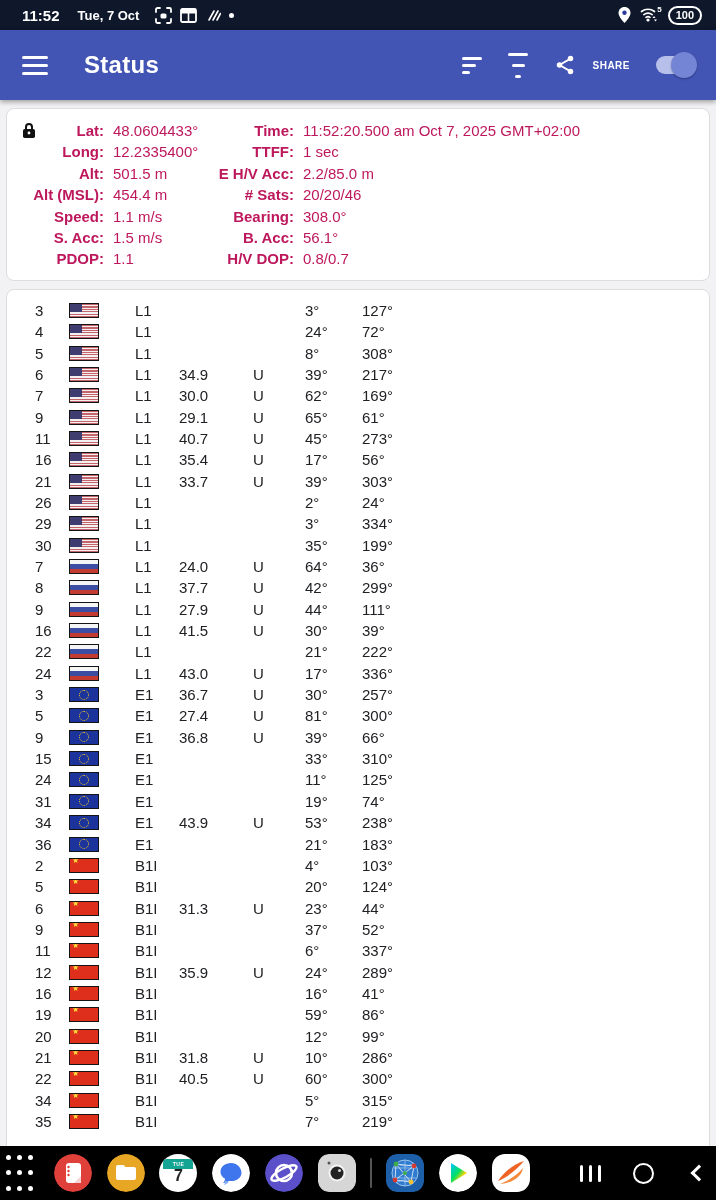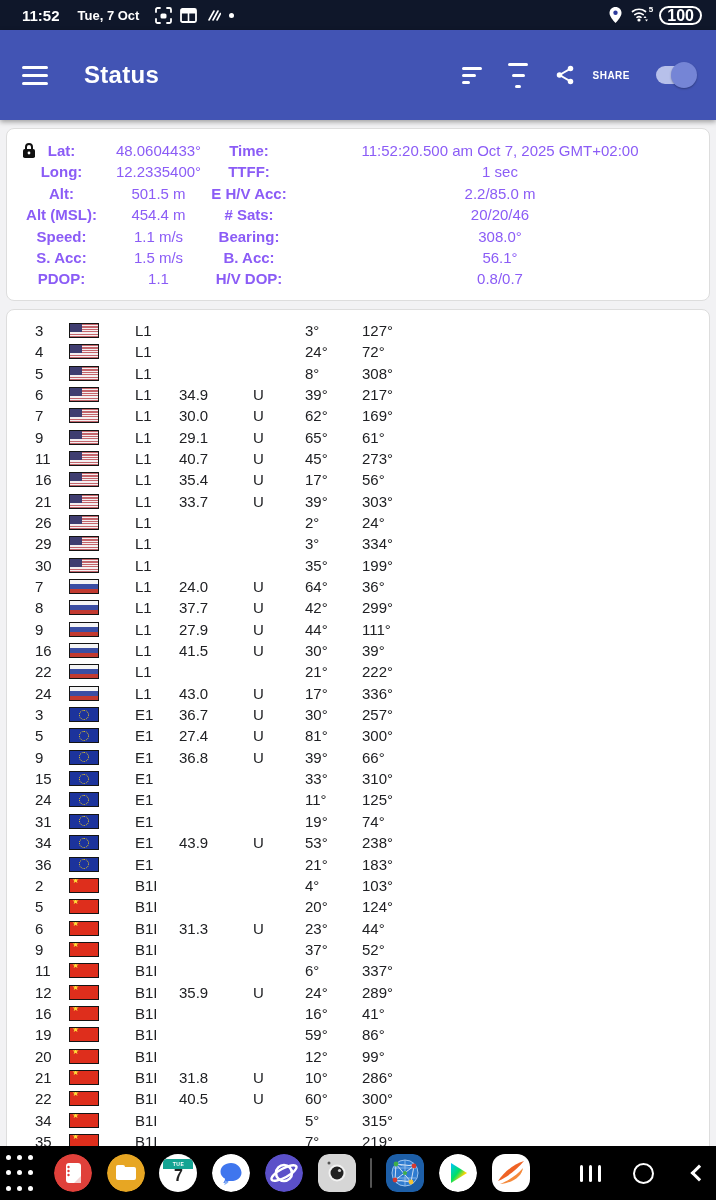--- a/index.html
+++ b/index.html
@@ -7,28 +7,28 @@
     font-family:"Liberation Sans", sans-serif; }
   .screen { position:relative; width:716px; height:1200px; background:#f2f2f4; }
 
   
   .statusbar { height:30px; background:#0f172a; color:#fff; display:flex;
     align-items:center; padding:0 14px; gap:10px; }
   .sb-time { font-weight:bold; font-size:15px; margin-left:8px; }
   .sb-date { font-weight:bold; font-size:13px; margin-left:8px; }
   .sb-icons-left { display:flex; align-items:center; gap:8px; margin-left:6px; }
   .sb-right { margin-left:auto; display:flex; align-items:center; gap:8px; }
-  .battery { border:2px solid #fff; border-radius:10px; font-size:16px;
+  .battery { border:2px solid #fff; border-radius:10px; font-size:11px;
     font-weight:bold; padding:1px 6px; line-height:13px; }
   .sb-dot { width:5px; height:5px; background:#fff; border-radius:50%; }
   .wifi-wrap { position:relative; width:20px; height:18px; }
   .wifi-5 { position:absolute; right:-2px; top:-1px; font-size:8px; font-weight:bold; }
 
   
-  .appbar { height:90px; background:#4254b4; display:flex; align-items:center;
+  .appbar { height:70px; background:#4254b4; display:flex; align-items:center;
     padding:0 22px; color:#fff; box-shadow:0 2px 5px rgba(0,0,0,.35); position:relative; z-index:5; }
   .hamburger { width:26px; display:flex; flex-direction:column; gap:5px; cursor:pointer; }
   .hamburger span { height:3px; background:#fff; border-radius:2px; }
   .appbar-title { font-size:24px; font-weight:bold; margin-left:36px; letter-spacing:.3px; }
   .appbar-actions { margin-left:auto; display:flex; align-items:center; gap:26px; }
   .sort-icon div, .filter-icon div { height:3px; background:#fff; border-radius:2px; margin:4px 0; }
   .sort-icon .l1{width:20px;} .sort-icon .l2{width:14px;} .sort-icon .l3{width:8px;}
   .filter-icon { display:flex; flex-direction:column; align-items:center; }
   .filter-icon .l1{width:20px;} .filter-icon .l2{width:13px;} .filter-icon .l3{width:6px;}
   .share-btn { display:flex; align-items:center; gap:16px; font-size:10px; font-weight:bold;
@@ -40,21 +40,21 @@
     border-radius:50%; background:#7585d6; box-shadow:0 1px 2px rgba(0,0,0,.3); }
 
   
   .content { height:1100px; overflow:hidden; padding:8px 6px 0; background:#f2f2f4; }
   .card { background:#fff; border:1px solid #ddd; border-radius:8px; }
 
   
   .info-card { position:relative; padding:11px 12px 10px; margin-bottom:8px; }
   .info-grid { display:grid; grid-template-columns:85px 100px 90px 1fr; }
   .info-grid > div { height:21.4px; line-height:21.4px; font-size:15px;
-    color:#8b5cf6; white-space:nowrap;text-align:center; }
+    color:#be185d; white-space:nowrap; }
   .ilabel { font-weight:bold; text-align:right; }
   .ival { padding-left:9px; }
   .lock { position:absolute; left:15px; top:13px; }
 
   
   .sat-card { padding:10px 0 6px; min-height:900px; }
   .sat-row { display:grid; grid-template-columns:34px 66px 44px 60px 66px 57px 1fr;
     padding-left:28px; height:21.35px; align-items:center; font-size:15px; color:#202124; }
   .sat-head { font-weight:bold; color:#111; }
   .sat-head .gnss-h { padding-left:10px; }

